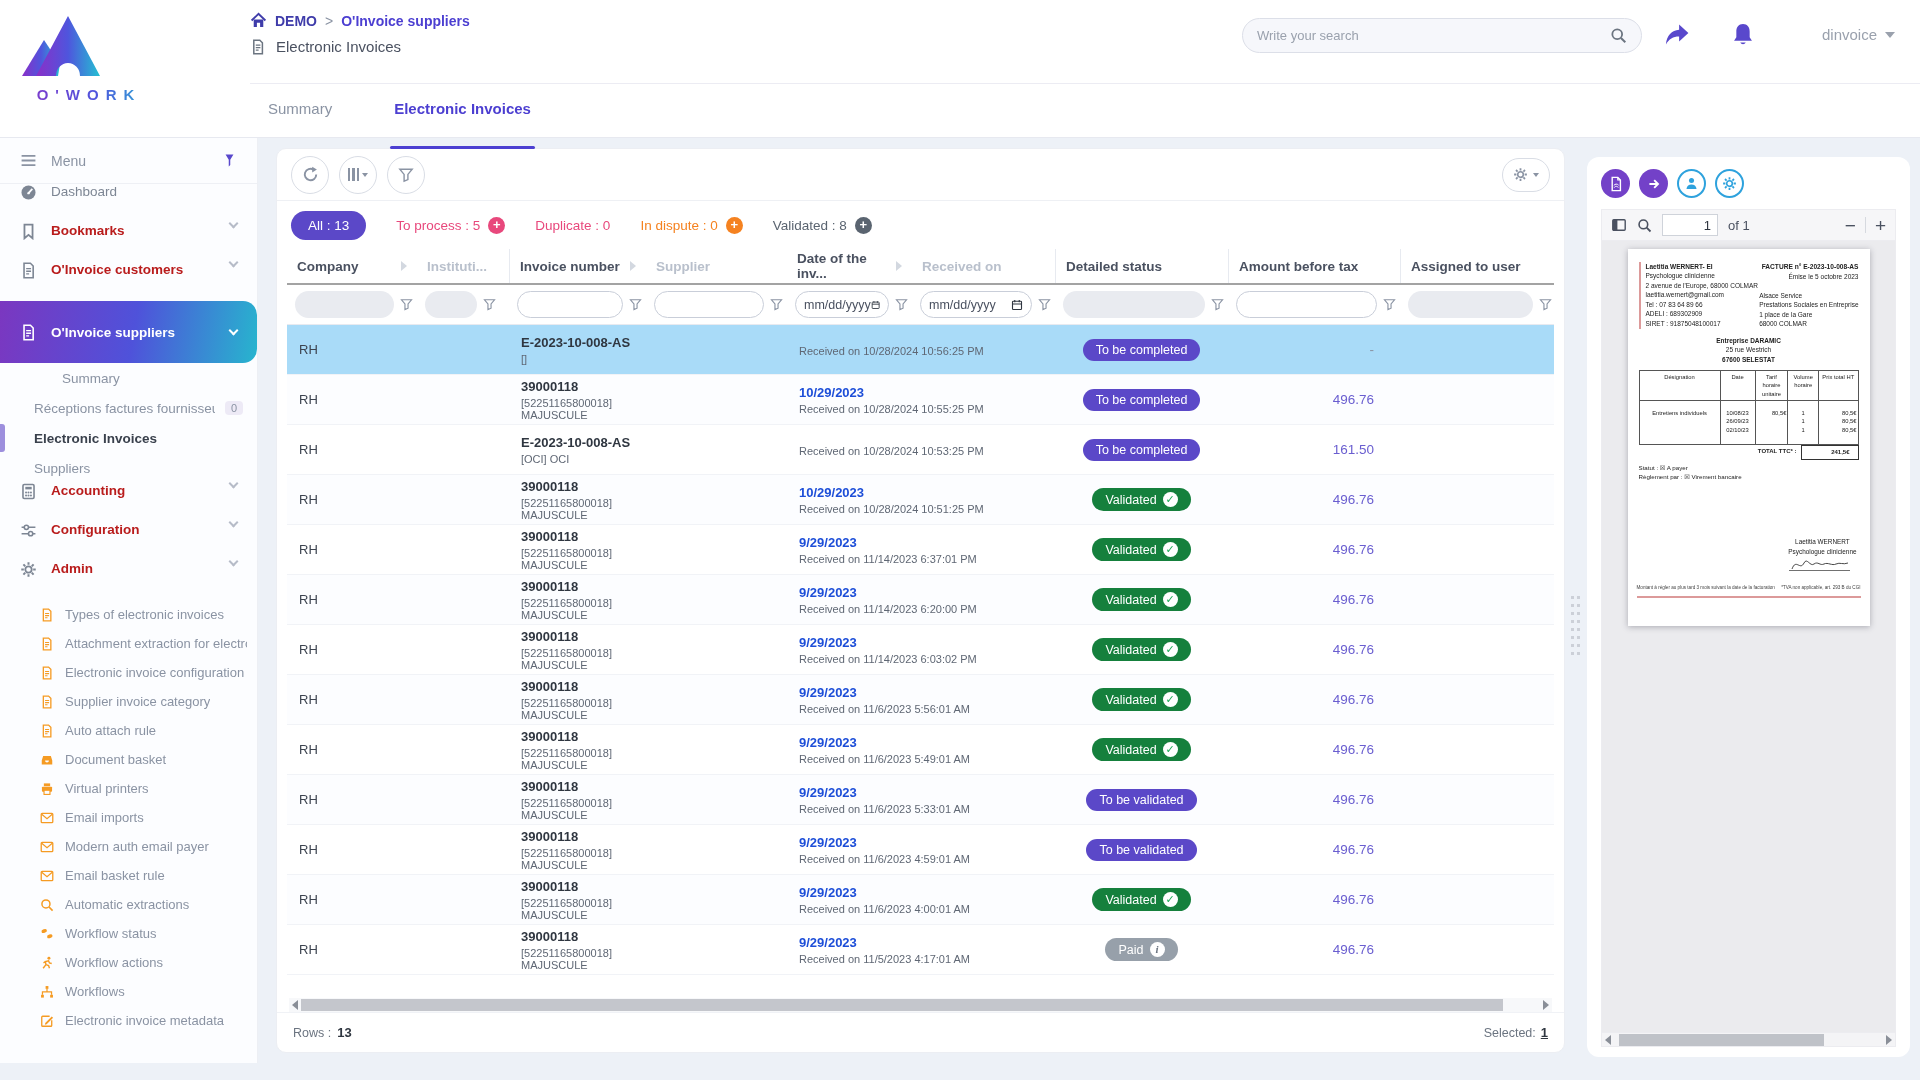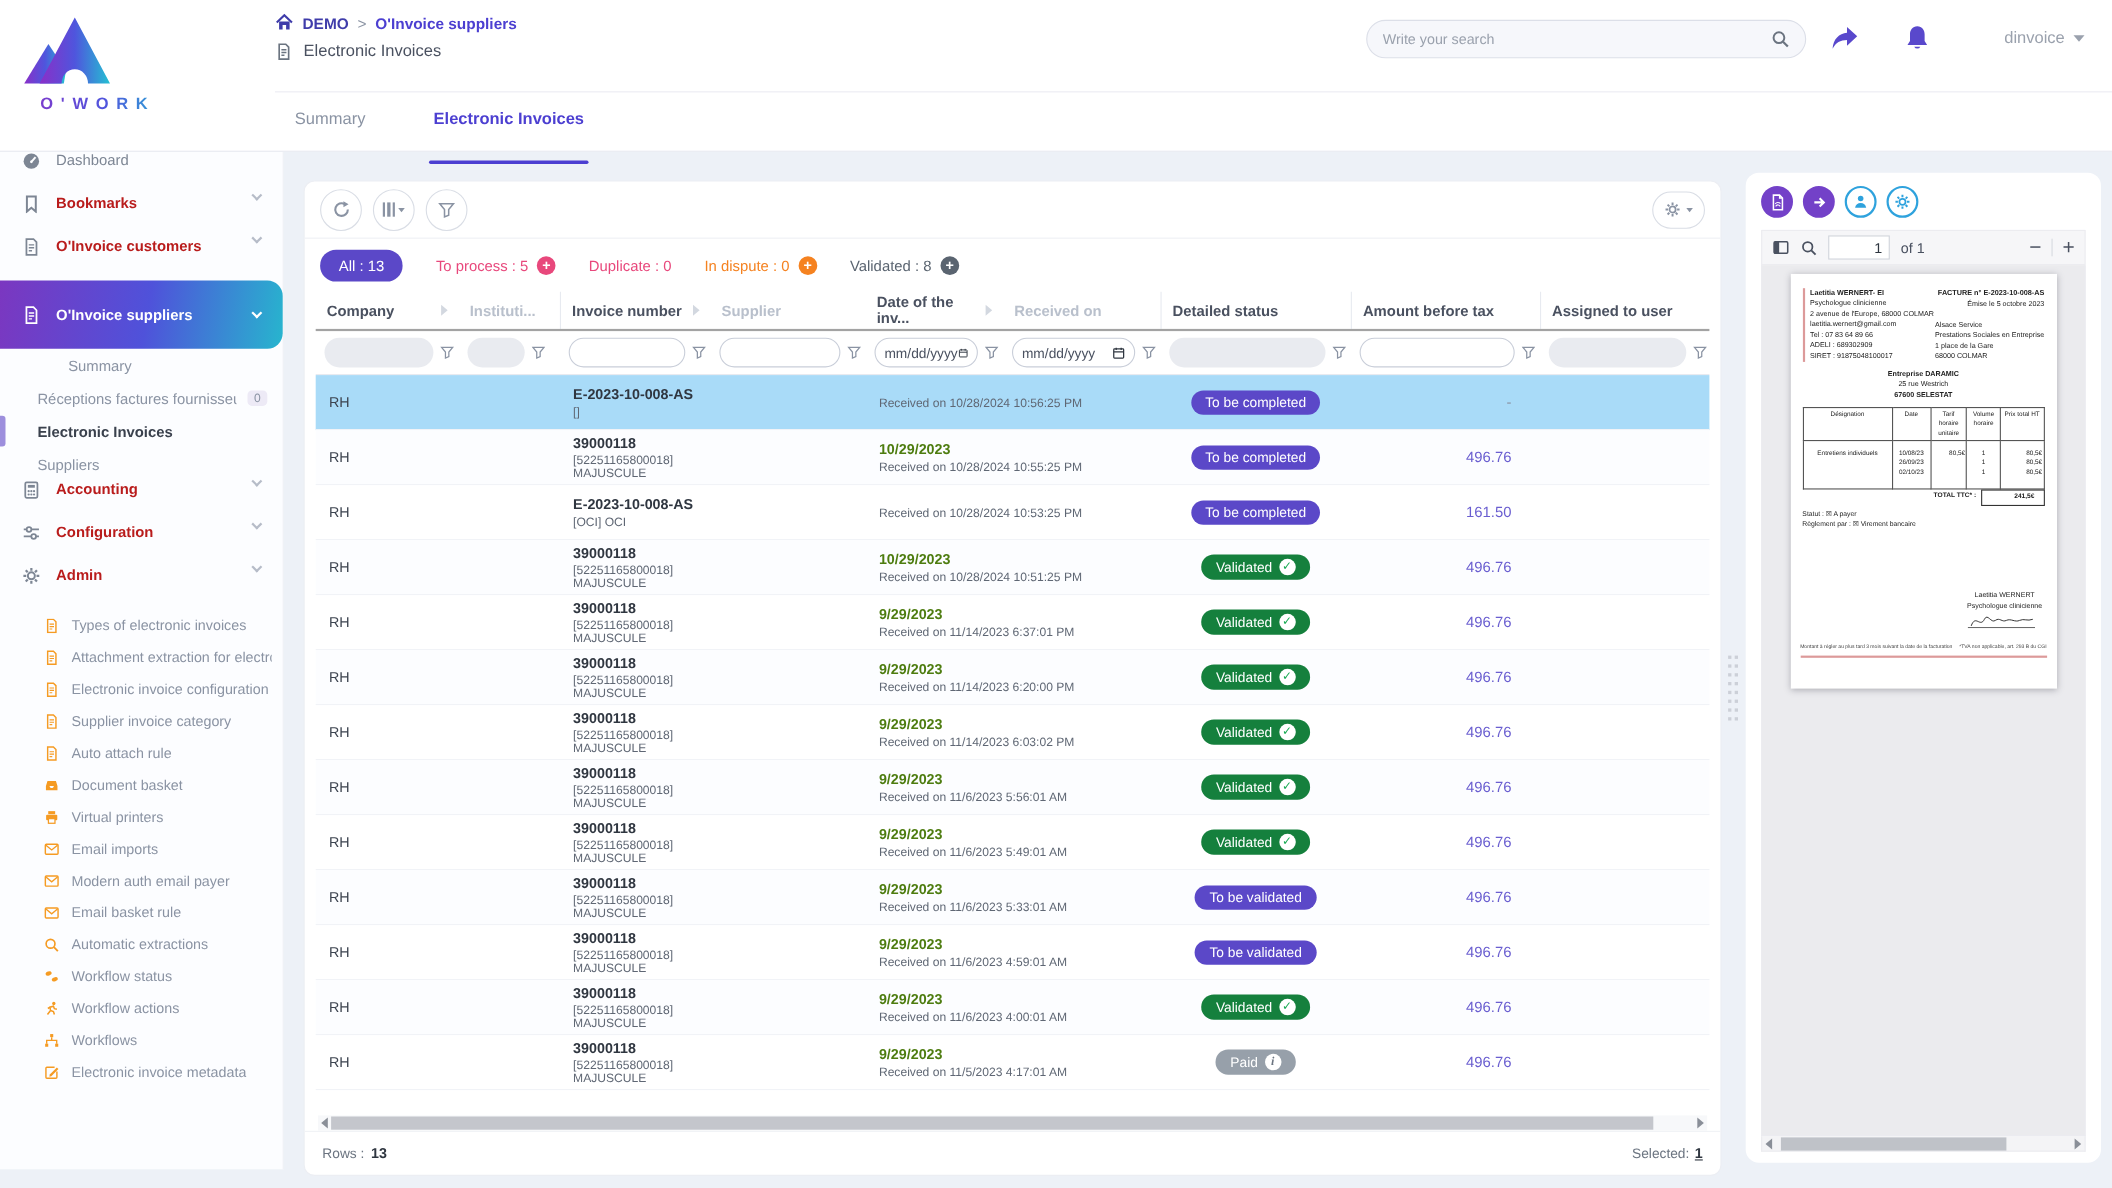--- a/index.html
+++ b/index.html
@@ -42,21 +42,21 @@
   .side-active .chev{border-color:#fff}
   .sub-item{height:30px;display:flex;align-items:center;padding-left:62px;padding-right:14px;color:#8a93a3;font-size:13.5px;cursor:pointer;position:relative}
   .sub-item.active{color:#3a414d;font-weight:700}
   .sub-item.active::before{content:"";position:absolute;left:0;top:1px;bottom:1px;width:5px;background:#9d8fdd;border-radius:0 3px 3px 0}
   .mini-badge{margin-left:10px;background:#edeaf6;color:#8a93a3;font-size:11px;border-radius:4px;padding:1px 6px;font-weight:400}
   .admin-item{height:29px;display:flex;align-items:center;gap:11px;padding:0 10px 0 40px;color:#8a93a3;font-size:13px;cursor:pointer;white-space:nowrap;overflow:hidden}
   .admin-item .ico{color:#f59b23}
   .admin-item .lbl{overflow:hidden;text-overflow:clip;white-space:nowrap}
 
   
-  .main-card{position:absolute;left:276px;top:164px;width:1289px;height:905px;background:#fff;border-radius:10px;border:1px solid #eceef3;display:flex;flex-direction:column;z-index:1}
+  .main-card{position:absolute;left:276px;top:148px;width:1289px;height:905px;background:#fff;border-radius:10px;border:1px solid #eceef3;display:flex;flex-direction:column;z-index:1}
   .toolbar{height:52px;flex:none;display:flex;align-items:center;gap:10px;padding:0 14px;border-bottom:1px solid #eef0f4}
   .circle-btn{width:38px;height:38px;border:1px solid #d9dde5;border-radius:50%;background:#fff;display:flex;align-items:center;justify-content:center;color:#8a93a3;cursor:pointer;gap:3px}
   .cols-bars{display:flex;gap:2px;align-items:flex-end}
   .cols-bars i{width:2.5px;height:13px;background:#8a93a3;display:block}
   .tiny-caret{width:0;height:0;border-left:3.5px solid transparent;border-right:3.5px solid transparent;border-top:4px solid #8a93a3}
   .gear-btn{margin-left:auto;width:48px;height:34px;border:1px solid #d9dde5;border-radius:17px;background:#fff;display:flex;align-items:center;justify-content:center;gap:5px;color:#8a93a3;cursor:pointer}
   .pills-row{height:48px;flex:none;display:flex;align-items:center;gap:30px;padding:0 14px}
   .pill-all{background:#5b48c8;color:#fff;padding:7px 17px;border-radius:16px;font-size:13.5px;cursor:pointer}
   .ftab{display:flex;align-items:center;gap:8px;font-size:13.5px;cursor:pointer}
   .ftab.pink{color:#e8487c}.ftab.orange{color:#f58220}.ftab.gray{color:#5a6470}
@@ -78,21 +78,21 @@
   .fin.text{background:#fff;border:1px solid #c9ced9}
   .fin.date{background:#fff;border:1px solid #c9ced9;display:flex;align-items:center;justify-content:space-between;padding:0 8px;color:#4a5160;font-size:12.5px}
   .funnel{color:#8a93a3;flex:none;cursor:pointer}
   .tbody{flex:none}
   .trow{min-height:50px;align-items:center;border-bottom:1px solid #f1f3f7;font-size:13px;cursor:pointer}
   .trow:nth-child(even){background:#fcfdff}
   .trow.selected{background:#a9dbf8}
   .cell{padding-left:12px}
   .inv-num{font-weight:700;color:#2f3640;font-size:13px}
   .sub-line{color:#5f6774;font-size:11px;margin-top:3px}
-  .date-main{font-weight:700;color:#4d7c0f;font-size:13px}
+  .date-main{font-weight:700;color:#1d4ed8;font-size:13px}
   .badge-wrap{display:flex;justify-content:center}
   .badge{display:inline-flex;align-items:center;gap:6px;padding:4px 13px;border-radius:14px;color:#fff;font-size:12.5px;white-space:nowrap}
   .badge-pending{background:#5b48c8}
   .badge-validated{background:#15803d}
   .badge-paid{background:#97a0aa}
   .badge .bico{display:none;width:15px;height:15px;background:#fff;border-radius:50%;font-size:11px;font-weight:700;line-height:15px;text-align:center}
   .badge-validated .bico.check{display:block;color:#1aab55}
   .badge-paid .bico.info{display:block;color:#6b7480;font-style:italic;font-family:"Liberation Serif",serif}
   .amount{justify-self:end;padding-right:26px;color:#6a5ed0;font-size:13.5px}
   .amount.muted{color:#8a93a3}
@@ -310,20 +310,29 @@
         <use href="#i-bell"></use>
       </svg>
   </div>
   <div class="user-menu">
     <span>dinvoice</span>
     <span class="caret-down"></span>
   </div>
 </div>
 
 <div class="sidebar">
+  <div class="menu-row">
+    <svg class="ico" width="17" height="17">
+        <use href="#i-burger"></use>
+      </svg>
+    <span class="lbl">Menu</span>
+    <svg class="ico" width="15" height="15" style="margin-left:auto;color:#5948cc">
+        <use href="#i-pin"></use>
+      </svg>
+  </div>
   <div class="side-item">
     <svg class="ico" width="17" height="17">
         <use href="#i-gauge"></use>
       </svg>
     <span class="lbl">Dashboard</span>
   </div>
   <div class="side-item bold">
     <svg class="ico" width="17" height="17">
         <use href="#i-bookmark"></use>
       </svg>

